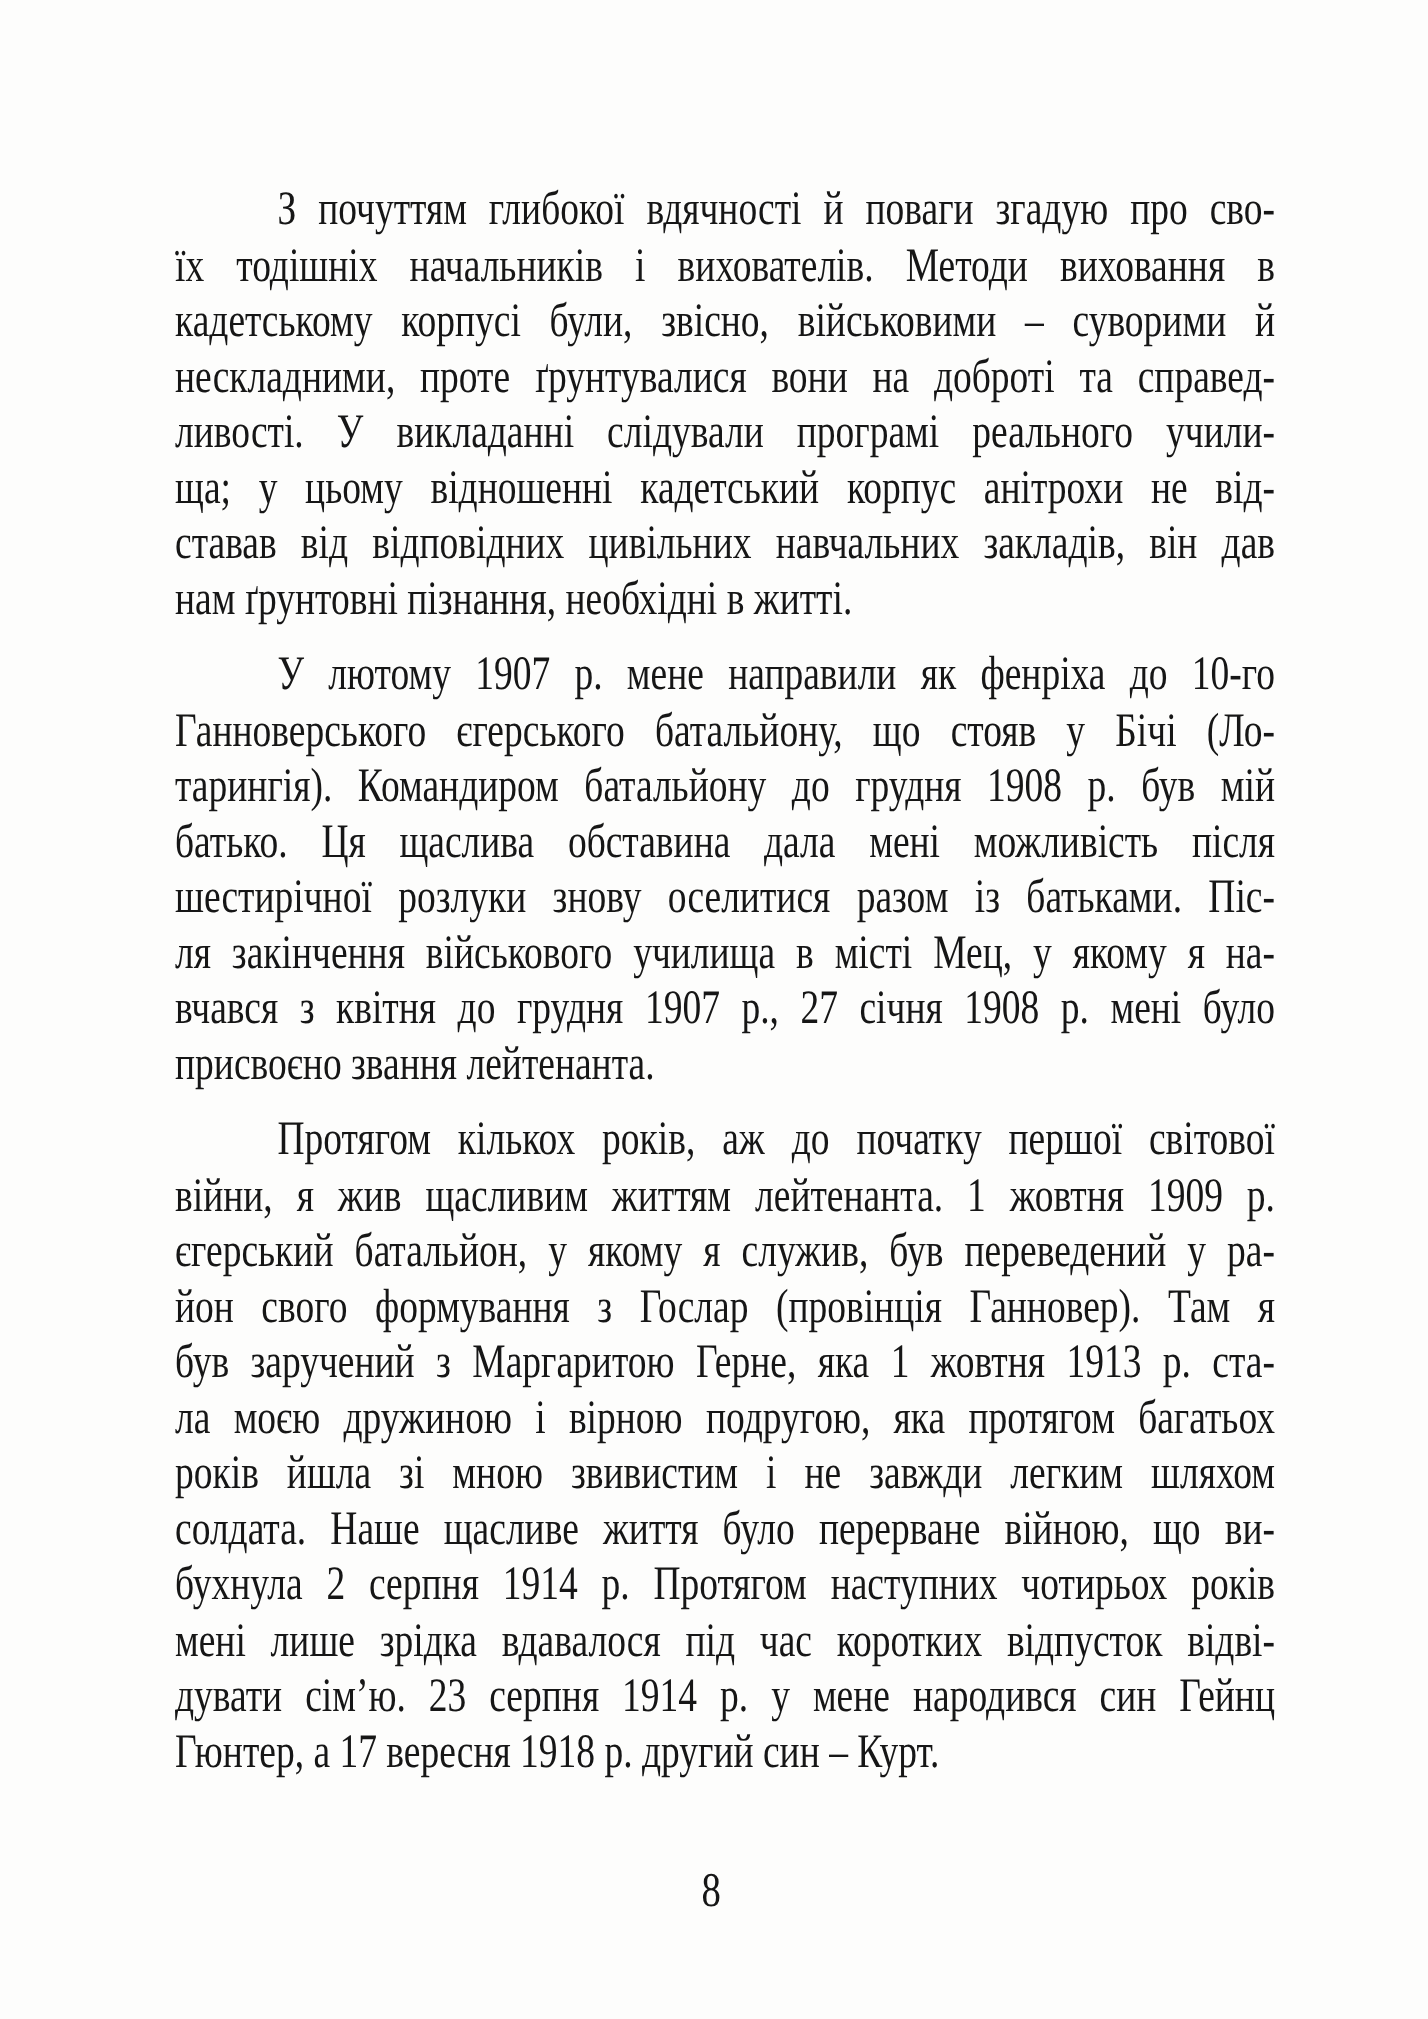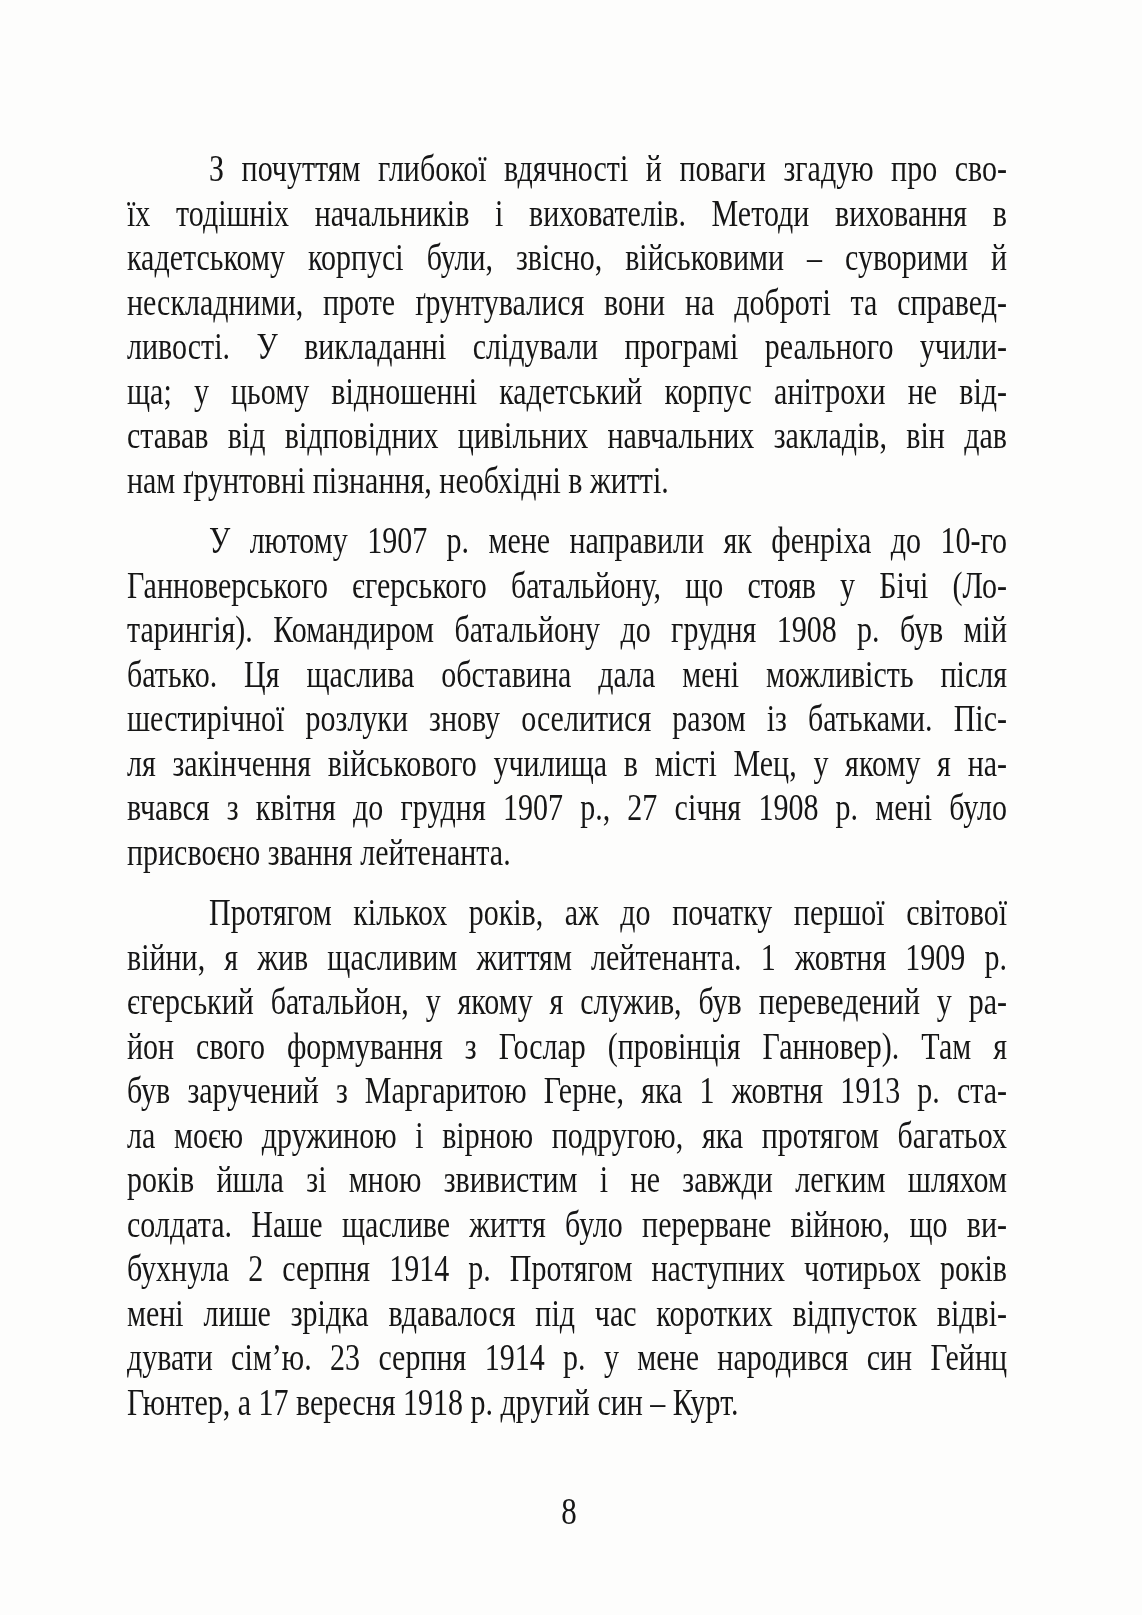--- a/index.html
+++ b/index.html
@@ -14,21 +14,21 @@
     background: #fdfdfc;
     font-family: "Liberation Serif", serif;
     color: #161616;
   }
   .scan-page {
     position: absolute;
     inset: 0;
   }
   .text-block {
     position: absolute;
-    left: 127px;
+    left: 140px;
     top: 146px;
     width: 880px;
   }
   .paragraph {
     margin: 0 0 16px 0;
   }
   .paragraph:last-child {
     margin-bottom: 0;
   }
   .line {

